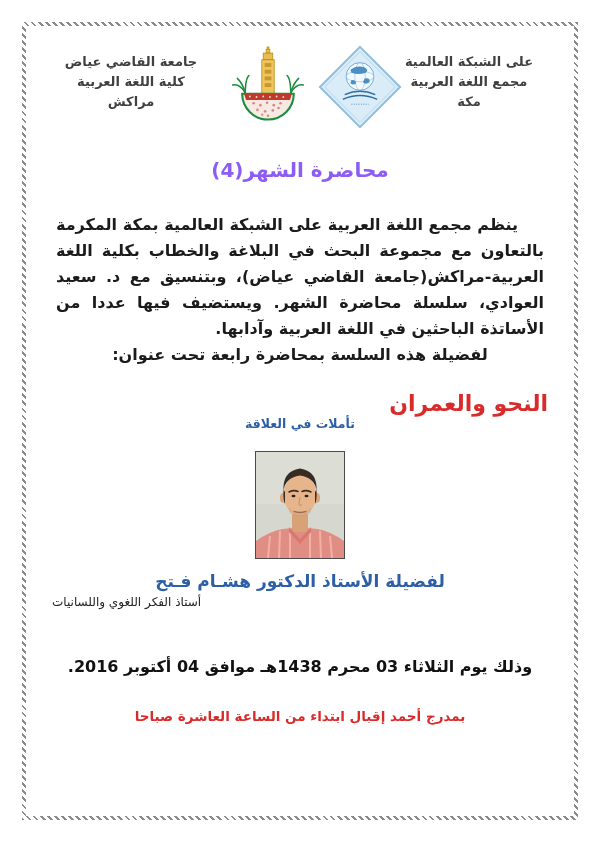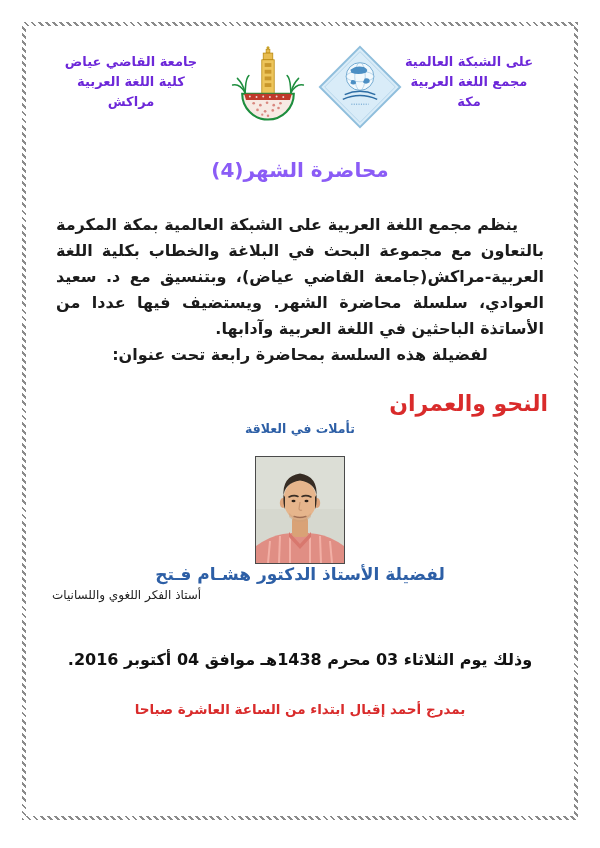--- a/index.html
+++ b/index.html
@@ -11,40 +11,40 @@
   .frame {
     position:absolute; left:22px; top:22px; right:22px; bottom:28px;
     border:4px solid transparent;
     border-image: repeating-linear-gradient(45deg, #8a8a8a 0 2px, transparent 2px 5px) 4;
     padding:14px 26px;
   }
   .content { direction:rtl; }
 
   
   .header { display:flex; justify-content:space-between; align-items:flex-start; margin-top:4px; }
-  .org { width:158px; text-align:center; font-weight:bold; font-size:13px; line-height:1.55; color:#6d28d9; padding-top:8px; }
+  .org { width:158px; text-align:center; font-weight:bold; font-size:13px; line-height:1.55; color:#404040; padding-top:8px; }
   .logos { display:flex; align-items:flex-start; gap:6px; transform:translateX(14px); }
   .logo { display:block; }
 
   .title-red { margin-top:28px; text-align:center; color:#8b5cf6; font-weight:bold; font-size:20px; }
 
   .paragraph {
     margin-top:30px; padding:0 4px;
     font-size:16px; font-weight:bold; color:#1b1b1b;
     line-height:1.62; text-align:justify; text-indent:26px;
   }
   .lead-line { text-align:center; font-size:16px; font-weight:bold; color:#1b1b1b; line-height:1.62; }
 
   .lecture-title { margin-top:24px; text-align:right; color:#d92b2b; font-weight:bold; font-size:22px; }
-  .lecture-subtitle { margin-top:5px; text-align:center; color:#2d5fa6; font-size:12.5px; font-weight:bold; }
+  .lecture-subtitle { text-align:center; color:#2d5fa6; font-size:12.5px; font-weight:bold; }
 
   .photo-wrap { margin:20px auto 0; width:90px; height:108px; border:1px solid #4a4a4a; background:#d6d8cf; }
   .photo-wrap svg { display:block; }
 
-  .speaker-name { margin-top:0; text-align:center; color:#2d5fa6; font-weight:bold; font-size:17px; }
+  .speaker-name { margin-top:12px; text-align:center; color:#2d5fa6; font-weight:bold; font-size:17px; }
   .speaker-title { margin-top:4px; text-align:left; color:#222222; font-size:12px; }
 
   .date-line { margin-top:48px; text-align:center; color:#111111; font-weight:bold; font-size:16px; }
   .venue-line { margin-top:32px; text-align:center; color:#d92b2b; font-weight:bold; font-size:13.5px; }
 </style>
 </head>
 <body>
 
 <div class="page">
   <div class="frame">

